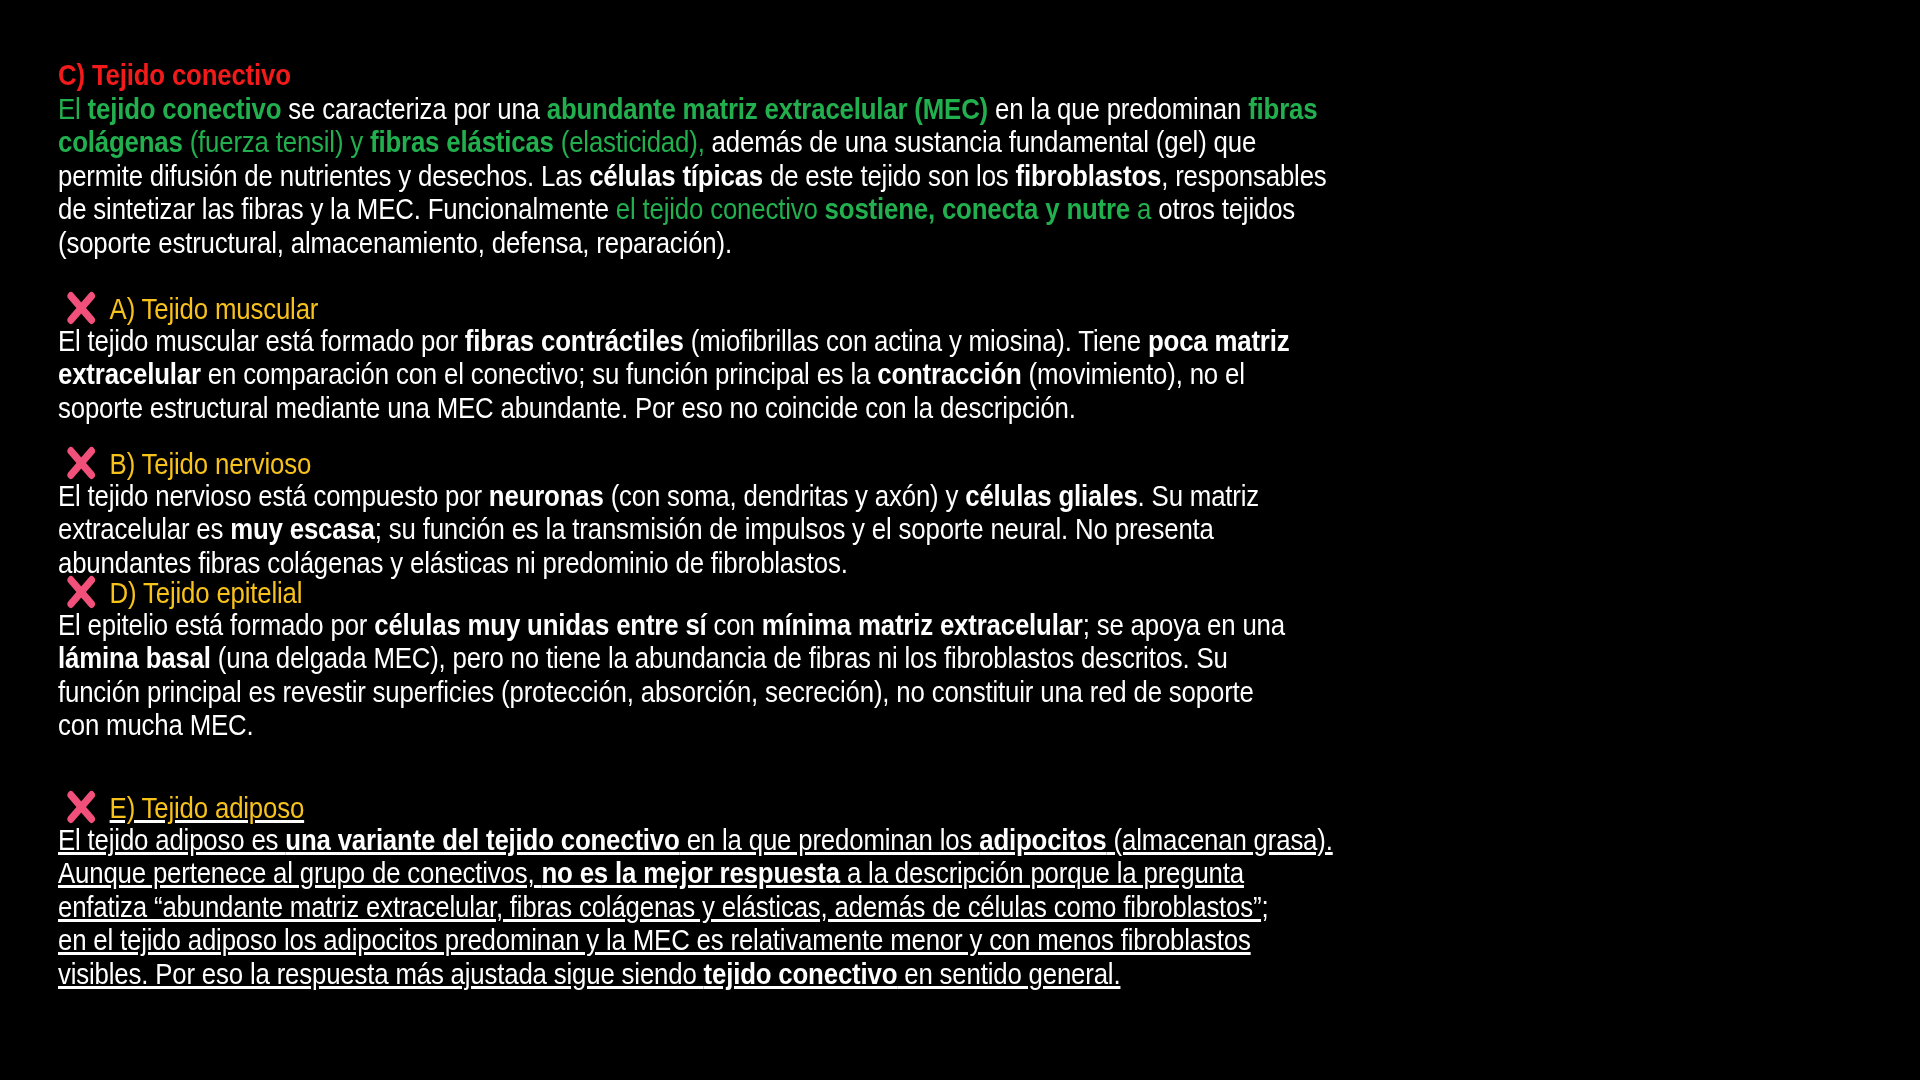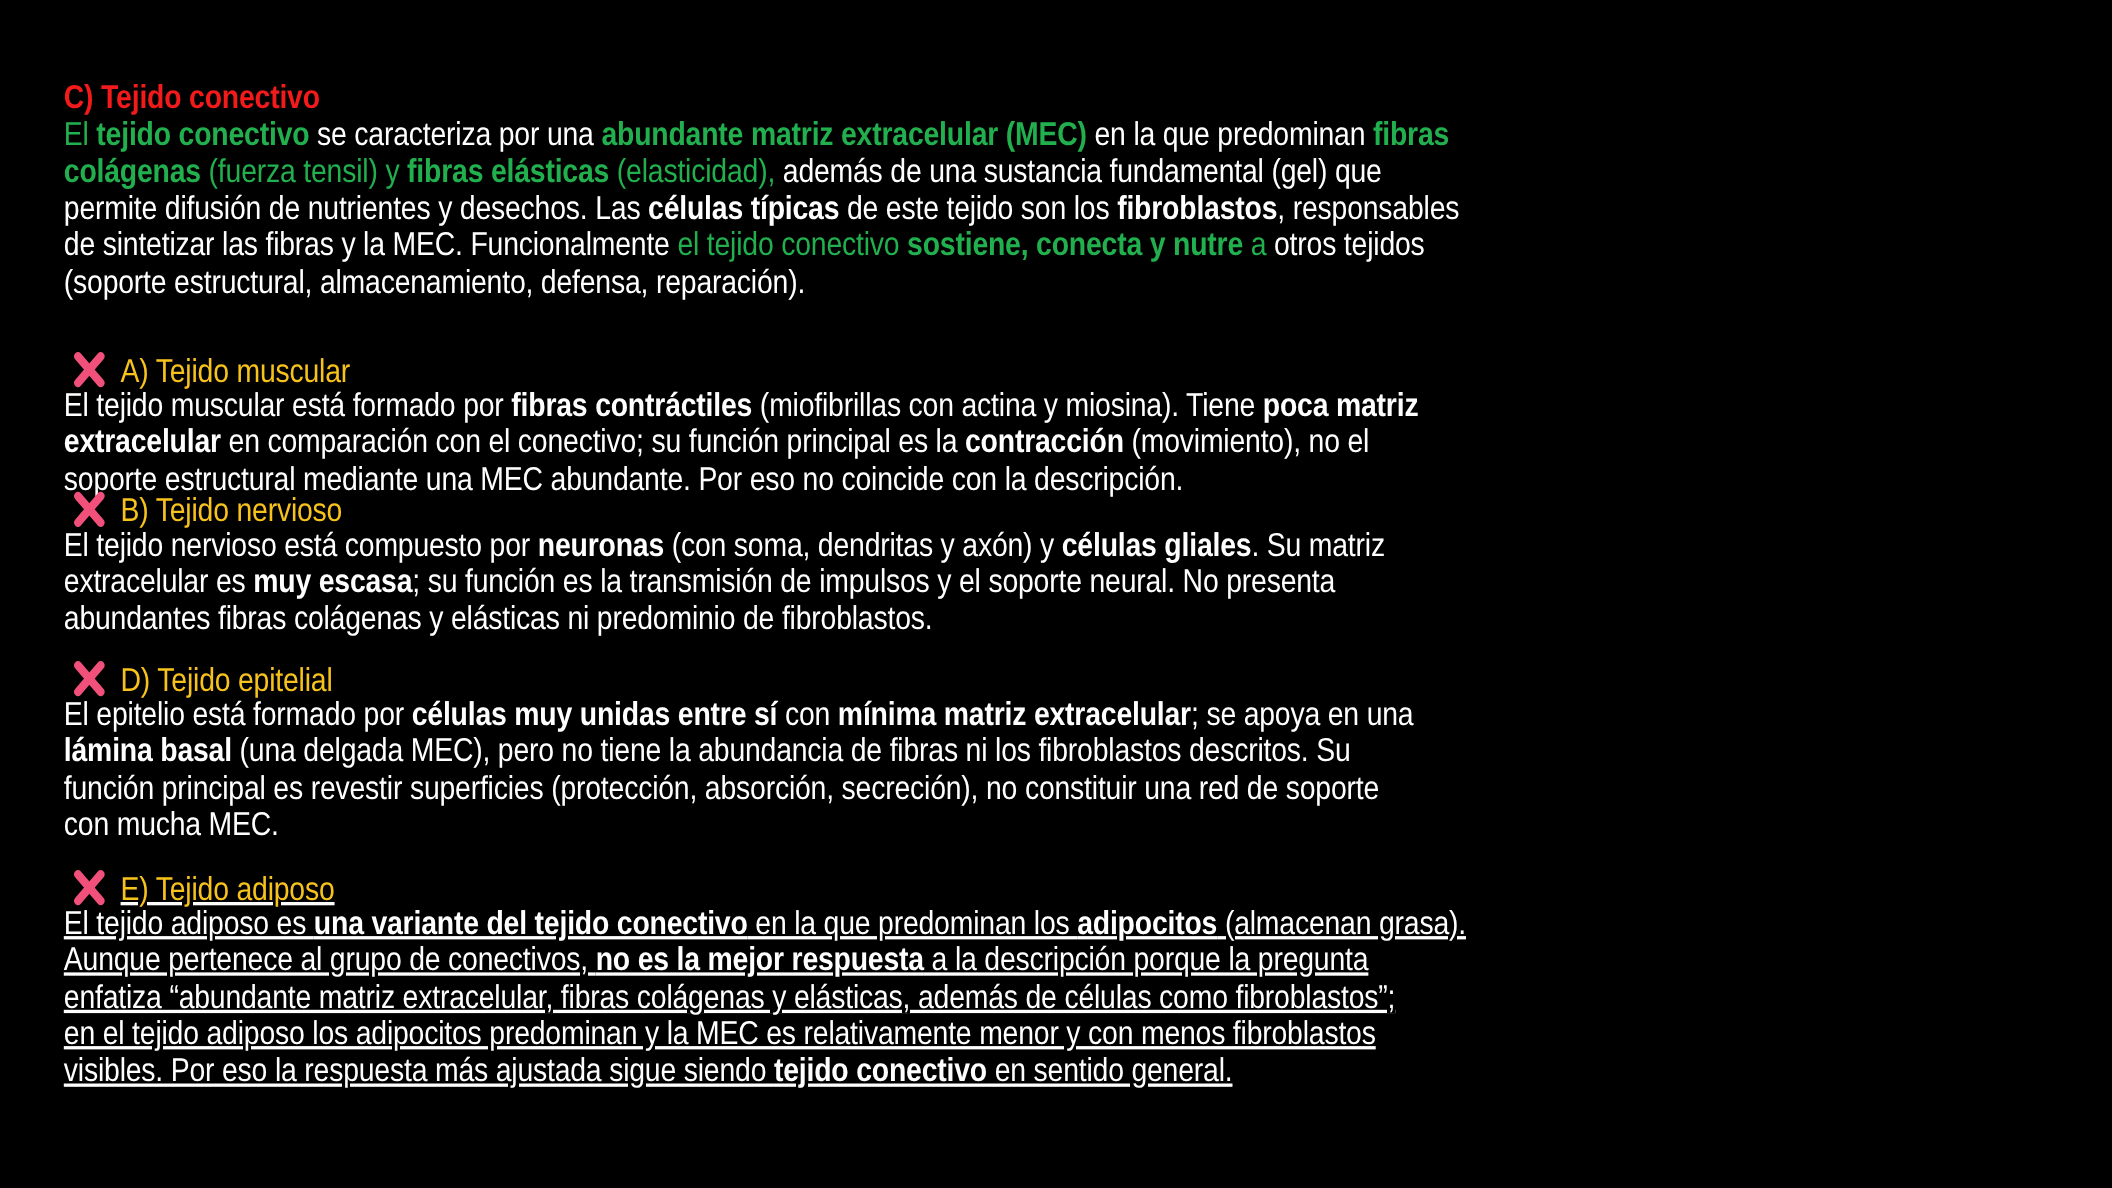--- a/index.html
+++ b/index.html
@@ -14,32 +14,32 @@
   .head { color:#f7c21c; }
   .x-icon { display:inline-block; width:38px; height:34px; position:relative; vertical-align:-5px; margin:0 14px 0 8px; }
   .x-icon::before, .x-icon::after { content:""; position:absolute; left:15px; top:-3px; width:8px; height:42px;
        background:#f0507a; border-radius:4px; }
   .x-icon::before { transform:rotate(45deg); }
   .x-icon::after { transform:rotate(-45deg); }
 </style>
 </head>
 <body>
 
-<div class="section" style="top:72px;">
+<div class="section" style="top:58px;">
   <div class="line b r">C) Tejido conectivo</div>
   <div>
       <div class="line"><span class="g">El </span><span class="g b">tejido conectivo</span><span> se caracteriza por una </span><span class="g b">abundante matriz extracelular (MEC)</span><span> en la que predominan </span><span class="g b">fibras</span></div>
       <div class="line"><span class="g b">colágenas</span><span class="g"> (fuerza tensil) y </span><span class="g b">fibras elásticas</span><span class="g"> (elasticidad),</span><span> además de una sustancia fundamental (gel) que</span></div>
       <div class="line"><span>permite difusión de nutrientes y desechos. Las </span><span class="b">células típicas</span><span> de este tejido son los </span><span class="b">fibroblastos</span><span>, responsables</span></div>
       <div class="line"><span>de sintetizar las fibras y la MEC. Funcionalmente </span><span class="g">el tejido conectivo </span><span class="g b">sostiene, conecta y nutre</span><span class="g"> a</span><span> otros tejidos</span></div>
       <div class="line"><span>(soporte estructural, almacenamiento, defensa, reparación).</span></div>
     </div>
 </div>
 
-<div class="section" style="top:290px;margin-top:28px;">
+<div class="section" style="top:290px;">
   <div class="line head">
     <span class="x-icon"></span><span>A) Tejido muscular</span>
   </div>
   <div>
       <div class="line"><span>El tejido muscular está formado por </span><span class="b">fibras contráctiles</span><span> (miofibrillas con actina y miosina). Tiene </span><span class="b">poca matriz</span></div>
       <div class="line"><span class="b">extracelular</span><span> en comparación con el conectivo; su función principal es la </span><span class="b">contracción</span><span> (movimiento), no el</span></div>
       <div class="line"><span>soporte estructural mediante una MEC abundante. Por eso no coincide con la descripción.</span></div>
     </div>
 </div>
 
@@ -47,21 +47,21 @@
   <div class="line head">
     <span class="x-icon"></span><span>B) Tejido nervioso</span>
   </div>
   <div>
       <div class="line"><span>El tejido nervioso está compuesto por </span><span class="b">neuronas</span><span> (con soma, dendritas y axón) y </span><span class="b">células gliales</span><span>. Su matriz</span></div>
       <div class="line"><span>extracelular es </span><span class="b">muy escasa</span><span>; su función es la transmisión de impulsos y el soporte neural. No presenta</span></div>
       <div class="line"><span>abundantes fibras colágenas y elásticas ni predominio de fibroblastos.</span></div>
     </div>
 </div>
 
-<div class="section" style="top:599px;">
+<div class="section" style="top:574px;">
   <div class="line head">
     <span class="x-icon"></span><span>D) Tejido epitelial</span>
   </div>
   <div>
       <div class="line"><span>El epitelio está formado por </span><span class="b">células muy unidas entre sí</span><span> con </span><span class="b">mínima matriz extracelular</span><span>; se apoya en una</span></div>
       <div class="line"><span class="b">lámina basal</span><span> (una delgada MEC), pero no tiene la abundancia de fibras ni los fibroblastos descritos. Su</span></div>
       <div class="line"><span>función principal es revestir superficies (protección, absorción, secreción), no constituir una red de soporte</span></div>
       <div class="line"><span>con mucha MEC.</span></div>
     </div>
 </div>

